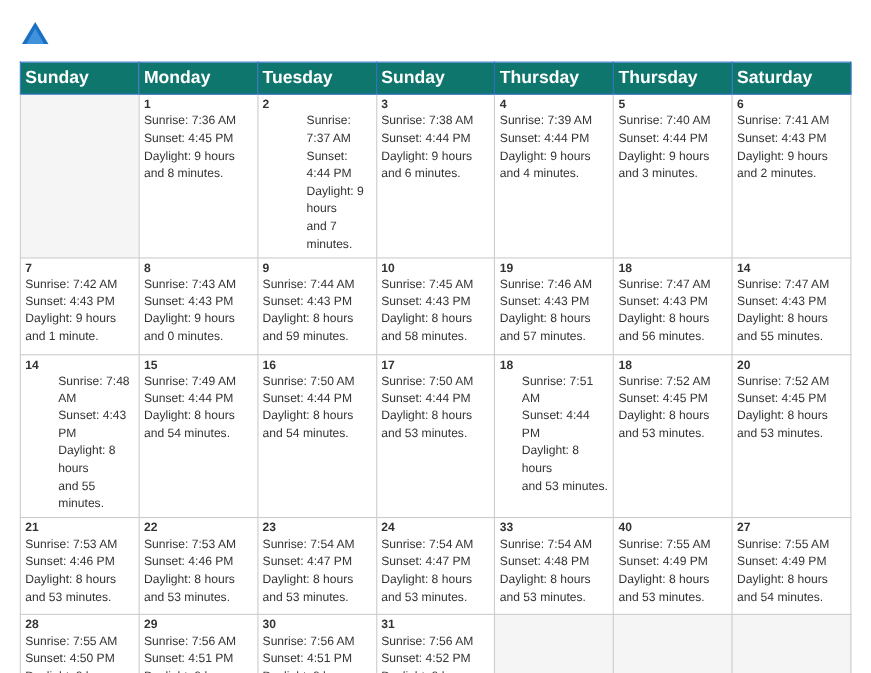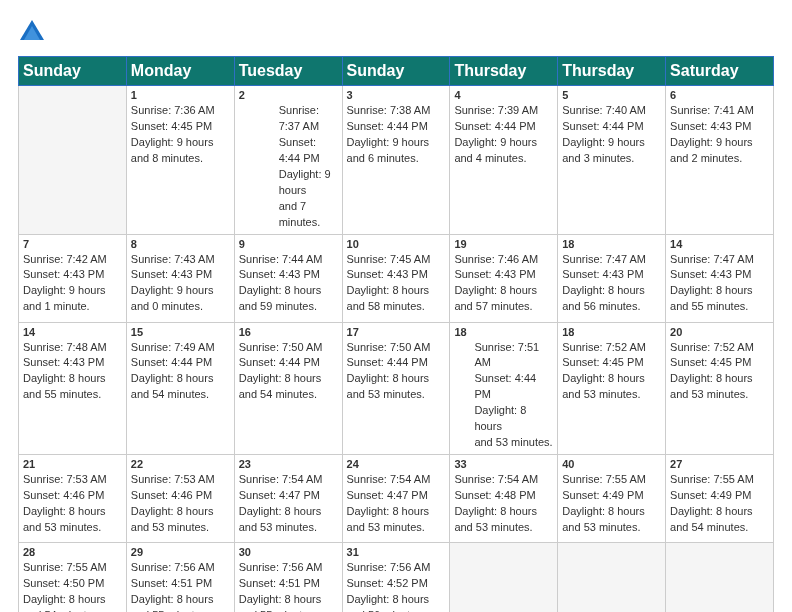--- a/index.html
+++ b/index.html
@@ -224,21 +224,21 @@
             <span class="day-num">14</span>
             <div class="day-info" style="white-space: pre-line;">Sunrise: 7:47 AM
 Sunset: 4:43 PM
 Daylight: 8 hours
 and 55 minutes.</div>
           </td>
         </tr>
         <tr>
           <td>
             <span class="day-num">14</span>
-            <div class="day-info" style="white-space: pre-line;">Sunrise: 7:48 AM
+            <div class="day-info" style="white-space: pre-line; margin-left: 30px;">Sunrise: 7:48 AM
 Sunset: 4:43 PM
 Daylight: 8 hours
 and 55 minutes.</div>
           </td>
           <td>
             <span class="day-num">15</span>
             <div class="day-info" style="white-space: pre-line;">Sunrise: 7:49 AM
 Sunset: 4:44 PM
 Daylight: 8 hours
 and 54 minutes.</div>

